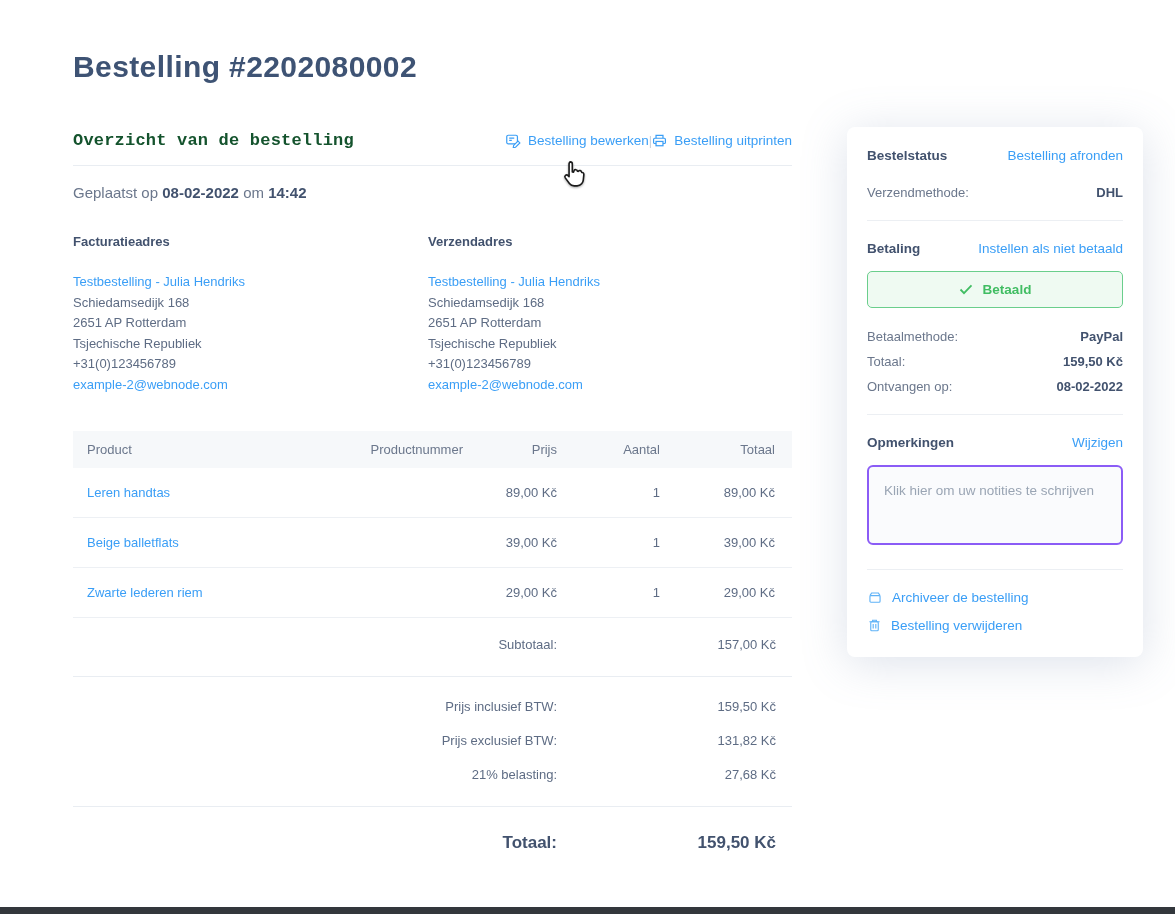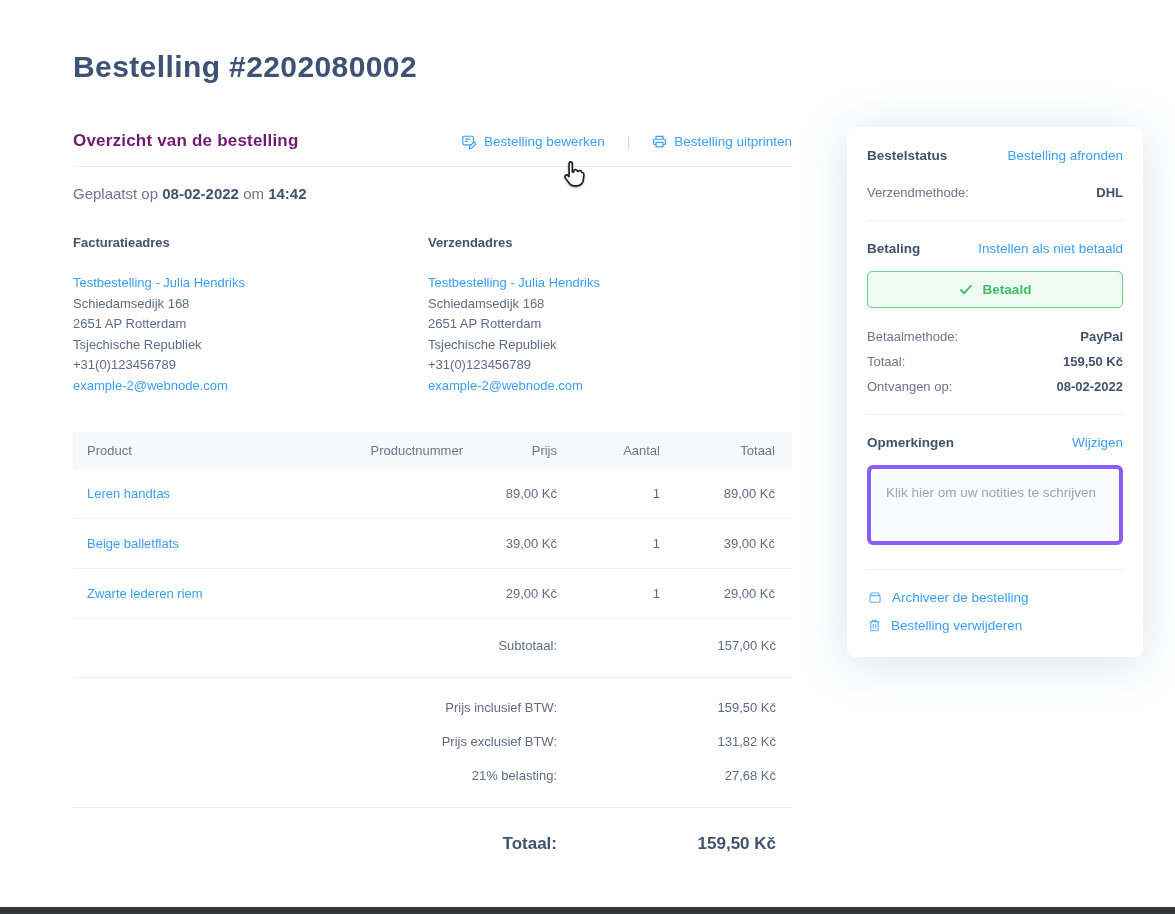--- a/index.html
+++ b/index.html
@@ -15,22 +15,22 @@
   .link { color:#3a9ef6; }
   .main { position:absolute; left:73px; top:0; width:719px; }
   .page-title {
     margin-top:50px;
     font-size:30px; font-weight:700; color:#3e5374; letter-spacing:.4px;
   }
   .overview-row {
     margin-top:47px;
     display:flex; align-items:center; justify-content:space-between;
   }
-  .overview-heading { font-size:17px; font-weight:700; color:#701a75; letter-spacing:.2px; }
-  .overview-actions { display:flex; align-items:center; gap:22px; font-size:13.5px; }
+  .overview-heading { font-size:17px; font-weight:700; color:#14532d; letter-spacing:.2px;font-family:Liberation Mono, monospace; }
+  .overview-actions { display:flex; align-items:center; gap:0; font-size:13.5px; }
   .action-link { display:flex; align-items:center; gap:7px; color:#3a9ef6; }
   .action-sep { color:#c9d1dc; font-size:13px; }
   .rule { border:none; border-top:1px solid #e9edf2; margin-top:15px; }
   .placed { margin-top:18px; font-size:15px; color:#6b778c; }
   .placed b { color:#42526e; font-weight:700; }
   .addresses { margin-top:33px; display:flex; }
   .address-col { width:355px; }
   .address-col h3 { font-size:13px; font-weight:700; color:#42526e; }
   .address-col .addr-name { display:block; margin-top:23px; font-size:13px; line-height:20.5px; }
   .address-col p { font-size:13px; line-height:20.5px; color:#5e6c84; }
@@ -76,21 +76,21 @@
     font-size:13.5px; font-weight:700; cursor:pointer; background:none;
   }
   .status-badge.warn { border:1px solid #f2cd6d; background:#fdf8e9; color:#e6ab38; }
   .status-badge.ok   { border:1px solid #6ace8c; background:#effaf2; color:#41bd63; }
   .kv { display:flex; justify-content:space-between; font-size:13px; color:#6b778c; }
   .kv b { color:#42526e; font-weight:700; font-size:13px; }
   .kv + .kv { margin-top:10px; }
   .card-divider { border:none; border-top:1px solid #eceff3; margin:20px 0; }
   .notes-box {
     margin-top:15px; min-height:80px; background:#fafbfd;
-    border:4px solid #8b5cf6; border-radius:6px; padding:13px 15px;
+    border:2px solid #8b5cf6; border-radius:6px; padding:13px 15px;
     font-size:13.5px; line-height:22px; color:#9aa5b4; cursor:text; width:100%;
   }
   .card-action { display:flex; align-items:center; gap:9px; font-size:13.5px; color:#3a9ef6; margin-top:13px; }
   .card-action .ic { color:#5fb2f7; display:flex; }
 
   .icon { display:inline-flex; flex:none; }
   .cursor-hand { position:absolute; left:559px; top:160px; width:28px; height:30px; pointer-events:none; z-index:50;
     filter:drop-shadow(0 1px 1px rgba(0,0,0,.35)); }
   .bottom-bar { position:absolute; left:0; bottom:0; width:1175px; height:7px; background:#33373c; }
 </style>

